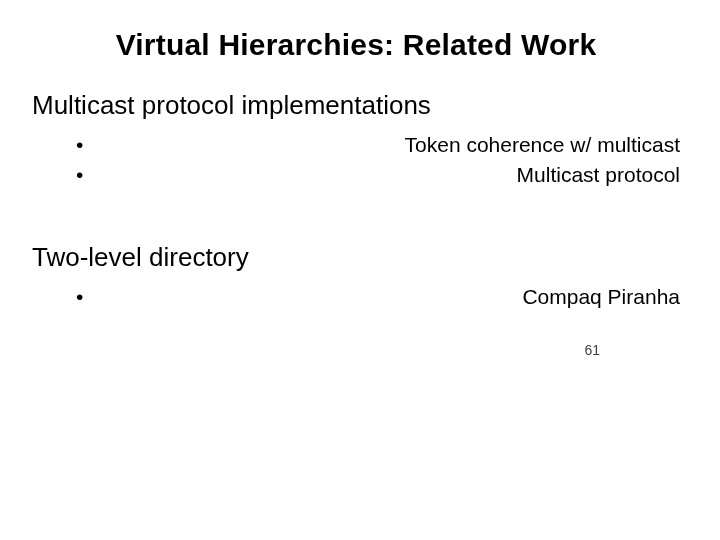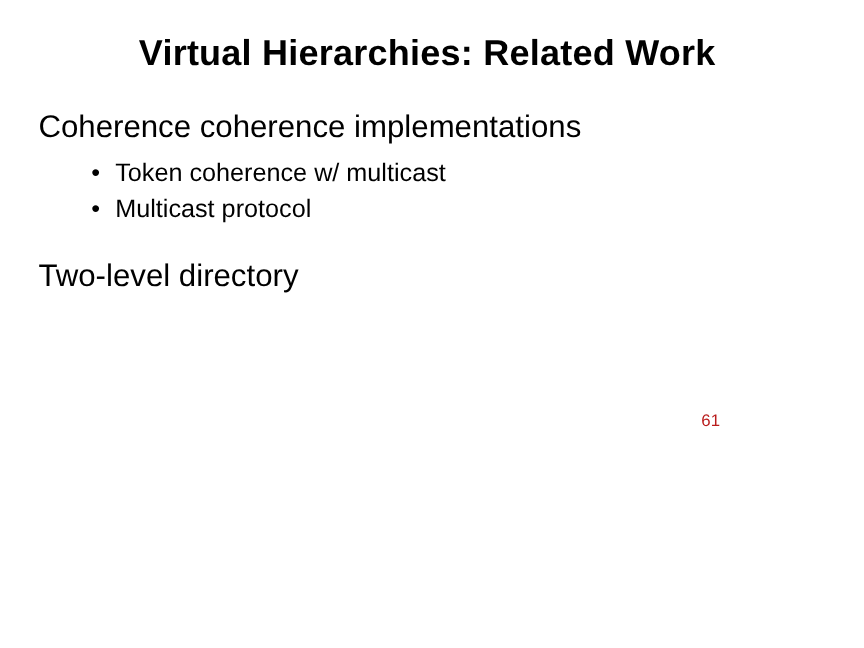--- a/index.html
+++ b/index.html
@@ -26,59 +26,61 @@
     text-align: center;
     margin: 4px 0 28px 0;
     letter-spacing: 0.2px;
   }
   .section-heading {
     font-size: 26px;
     font-weight: normal;
     margin: 16px 0 10px 0;
   }
   .second-section {
-    margin-top: 24px;
+    margin-top: 52px;
   }
   ul.bullets {
     list-style: none;
     padding: 0;
     margin: 0 0 0 44px;
+    text-align: right;
   }
   ul.bullets li {
     font-size: 21px;
     line-height: 1.35;
     margin: 2px 0;
     position: relative;
     padding-left: 20px;
   }
   ul.bullets li::before {
     content: "•";
     position: absolute;
     left: 0;
     top: 0;
   }
   .page-number {
     position: absolute;
     right: 120px;
     bottom: 22px;
     font-size: 14px;
-    color: #b91c1c;
+    color: #404040;
   }
 </style>
 </head>
 <body>
 
 <div class="slide">
 
   <div class="title">Virtual Hierarchies:  Related Work</div>
 
-  <div class="section-heading">Coherence coherence implementations</div>
+  <div class="section-heading">Multicast protocol implementations</div>
   <ul class="bullets">
     <li>Token coherence w/ multicast</li>
     <li>Multicast  protocol</li>
   </ul>
 
   <div class="section-heading second-section">Two-level directory</div>
   <ul class="bullets">
+    <li>Compaq Piranha</li>
   </ul>
 
   <div class="page-number">61</div>
 </div>
 
 </body></html>

